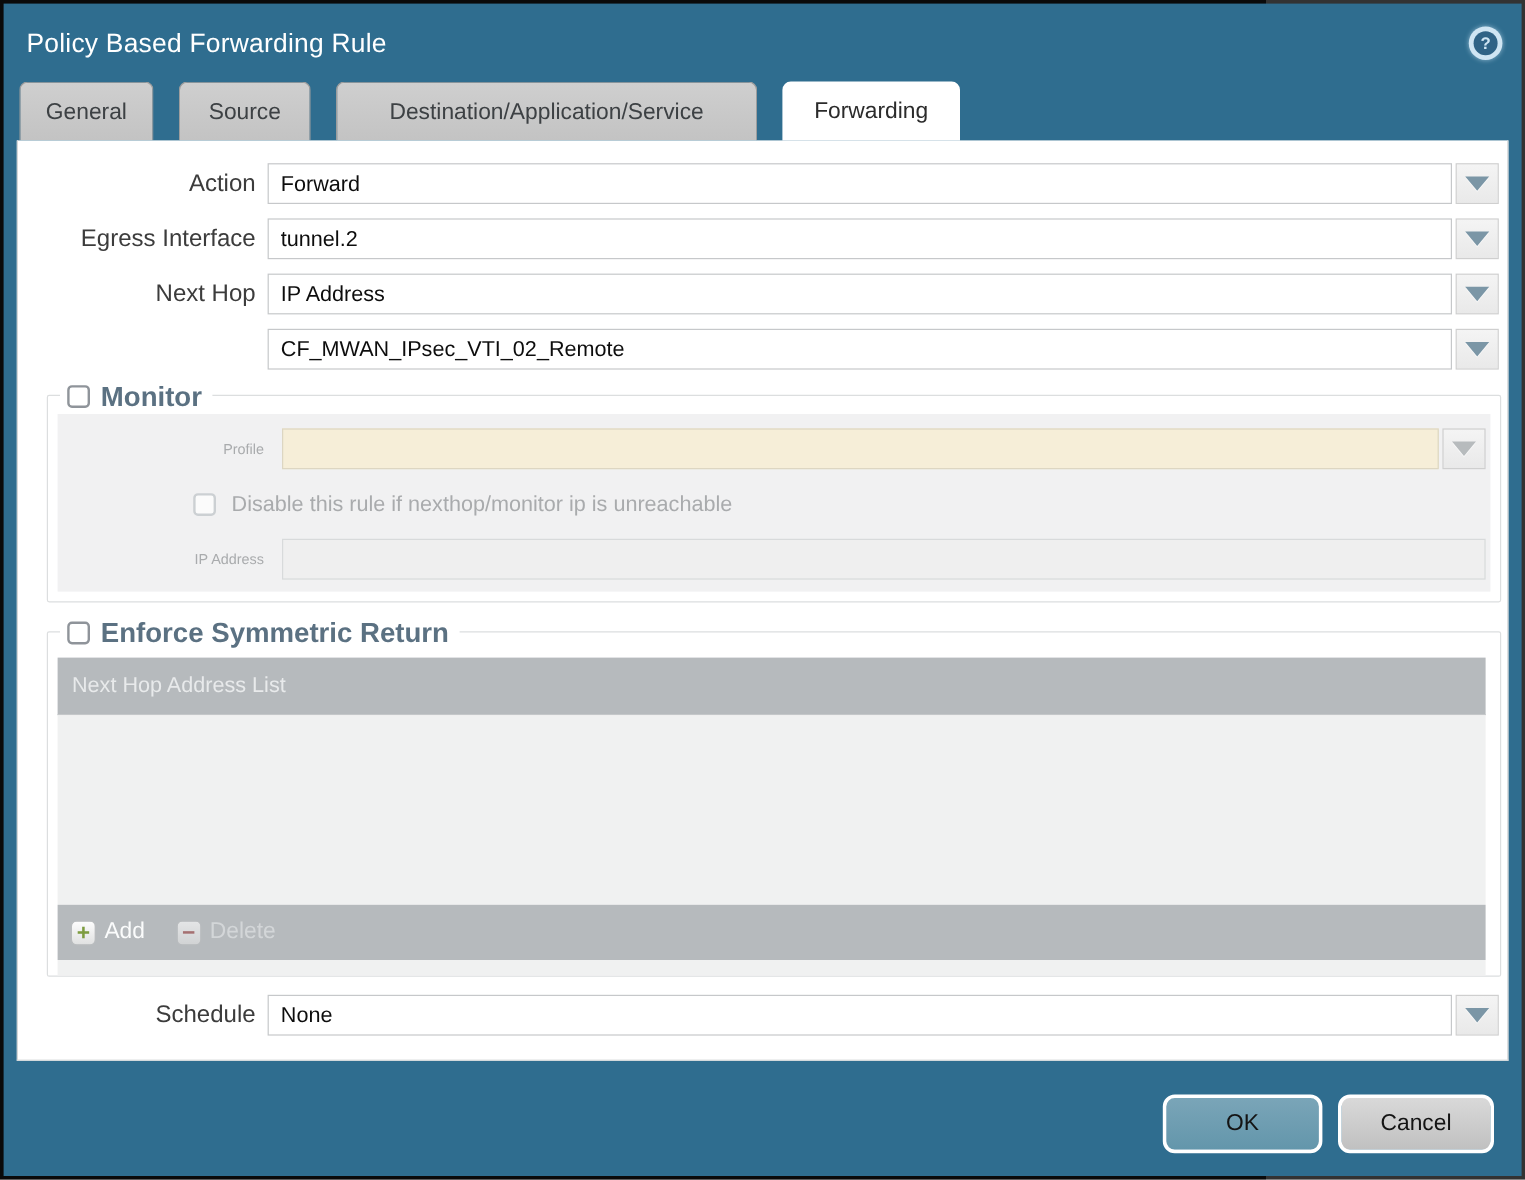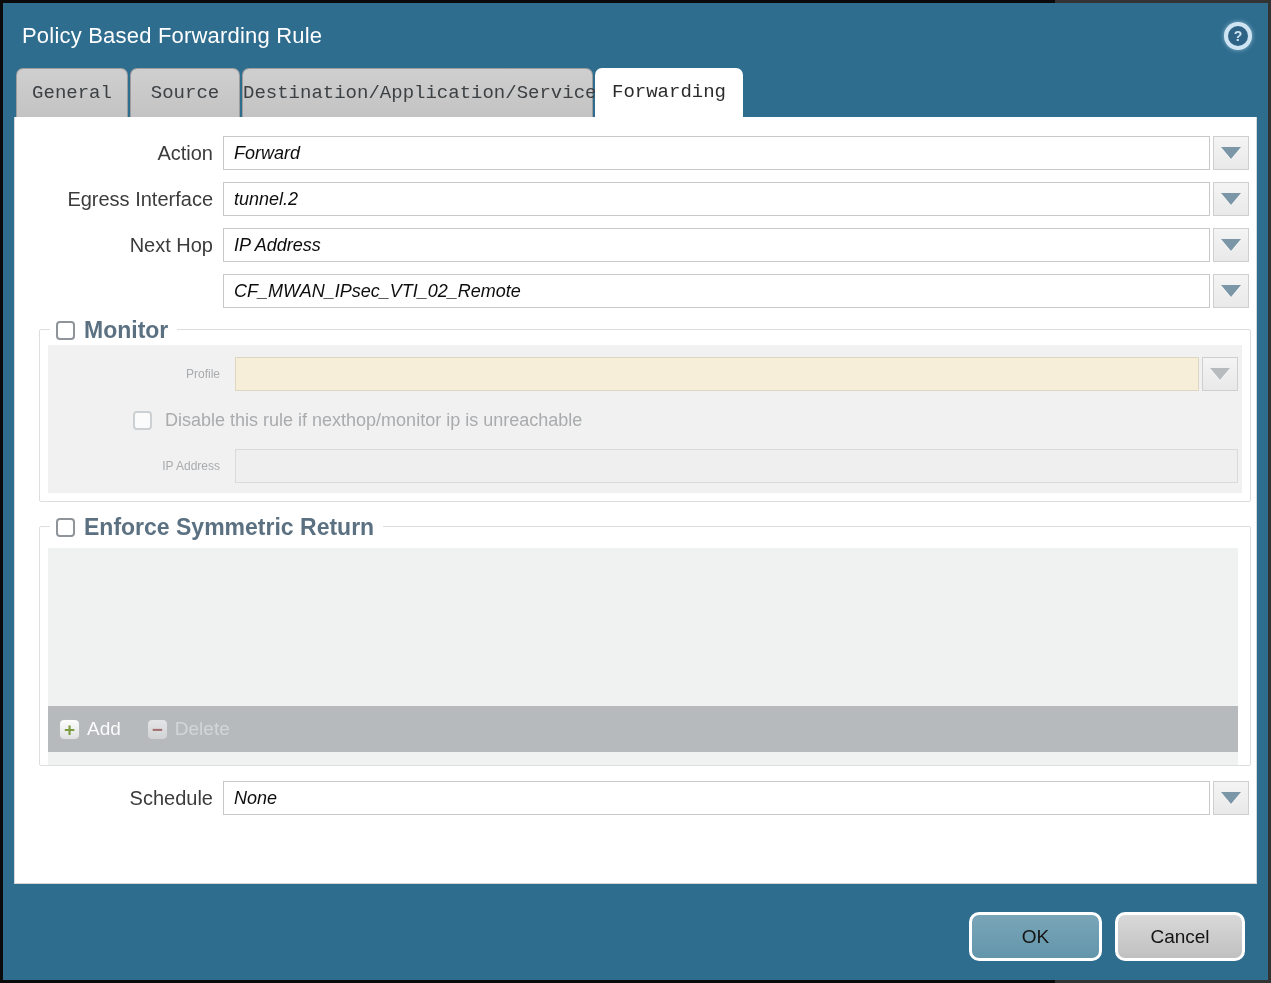--- a/index.html
+++ b/index.html
@@ -23,21 +23,21 @@
     margin-left:auto; width:28px; height:28px; border-radius:50%;
     background:#cfe5f3; display:flex; align-items:center; justify-content:center;
     box-shadow:0 0 4px rgba(210,235,250,0.6); cursor:pointer;
   }
   .help-inner {
     width:20px; height:20px; border-radius:50%; background:#2f6386;
     color:#cfe6f4; font-size:14px; font-weight:bold; text-align:center; line-height:20px;
   }
   
   .tabrow {
-    height:49px; margin-left:13px; display:flex; gap:2px; align-items:flex-end;font-family:Liberation Mono, monospace;
+    height:49px; margin-left:13px; display:flex; gap:21px; align-items:flex-end;
   }
   .tab {
     height:49px; line-height:49px; text-align:center;
     background:linear-gradient(#cfcfcf,#c3c3c3);
     border:1px solid #9d9d9d; border-bottom:none;
     border-radius:7px 7px 0 0; color:#3d4144; font-size:19px; cursor:pointer;
   }
   .tab.t0 { width:112px; }
   .tab.t1 { width:110px; }
   .tab.t2 { width:351px; }
@@ -51,21 +51,21 @@
     overflow:hidden;
   }
   .frow { display:flex; align-items:center; margin-bottom:12px; padding-right:7px; }
   .flabel {
     width:198px; text-align:right; margin-right:10px;
     color:#3c3c3c; font-size:20px; flex:none;
   }
   .combo-text {
     flex:1; height:34px; border:1px solid #c6c8ca; background:#fff;
     font-size:18px; color:#0d0d0d; padding:0 10px; line-height:32px;
-    white-space:nowrap; overflow:hidden; cursor:pointer;font-style:italic;
+    white-space:nowrap; overflow:hidden; cursor:pointer;
   }
   .dd-btn {
     flex:none; width:36px; height:34px; margin-left:3px;
     background:linear-gradient(#f4f4f4,#e9e9e9); border:1px solid #cfcfcf;
     display:flex; align-items:center; justify-content:center; cursor:pointer;
   }
   .dd-arrow {
     width:0; height:0; border-left:10px solid transparent;
     border-right:10px solid transparent; border-top:12px solid #7b96a6;
     filter:drop-shadow(0 1px 0 rgba(255,255,255,0.7));
@@ -97,21 +97,21 @@
   .glabel {
     width:172px; text-align:right; margin-right:15px;
     color:#a9abad; font-size:12px; flex:none;
   }
   .input-tan {
     flex:1; height:34px; background:#f6eed8; border:1px solid #ddd6c2;
   }
   .input-dis {
     flex:1; height:34px; background:#efefef; border:1px solid #d8dadb;
   }
-  .disable-row { margin:14px 0; padding-left:85px; display:flex; align-items:center; gap:13px; height:30px; }
+  .disable-row { margin:14px 0; padding-left:113px; display:flex; align-items:center; gap:13px; height:30px; }
   .dis-text { color:#a9abad; font-size:18px; }
   
   .esr-table { margin:21px 12px 0 8px; }
   .esr-head {
     height:48px; background:#b6babd; color:#e8eaeb; font-size:18px;
     display:flex; align-items:center; padding-left:12px;
     border-bottom:1px solid #c4c7c9;
   }
   .esr-body { height:158px; background:#f0f1f1; }
   .esr-foot {
@@ -224,20 +224,21 @@
           </div>
         </div>
       </div>
 
       <div class="fieldset esr">
         <div class="legend">
           <span class="cbx"></span>
           <span class="legend-text">Enforce Symmetric Return</span>
         </div>
         <div class="esr-table">
+          <div class="esr-head">Next Hop Address List</div>
           <div class="esr-body"></div>
           <div class="esr-foot">
             <div class="bar-btn">
               <span class="mini-icon plus">+</span>
               <span class="bar-label">Add</span>
             </div>
             <div class="bar-btn disabled">
               <span class="mini-icon minus">−</span>
               <span class="bar-label">Delete</span>
             </div>

